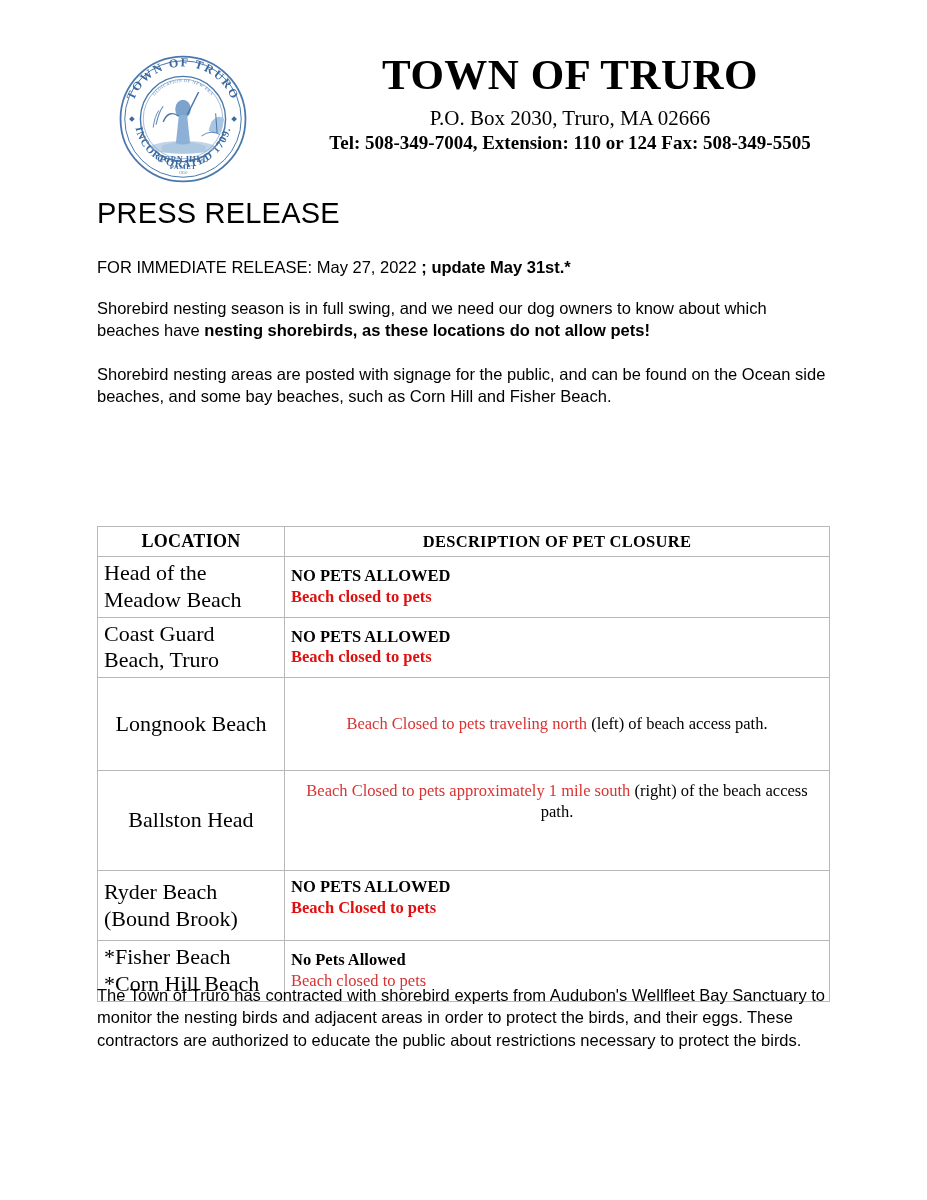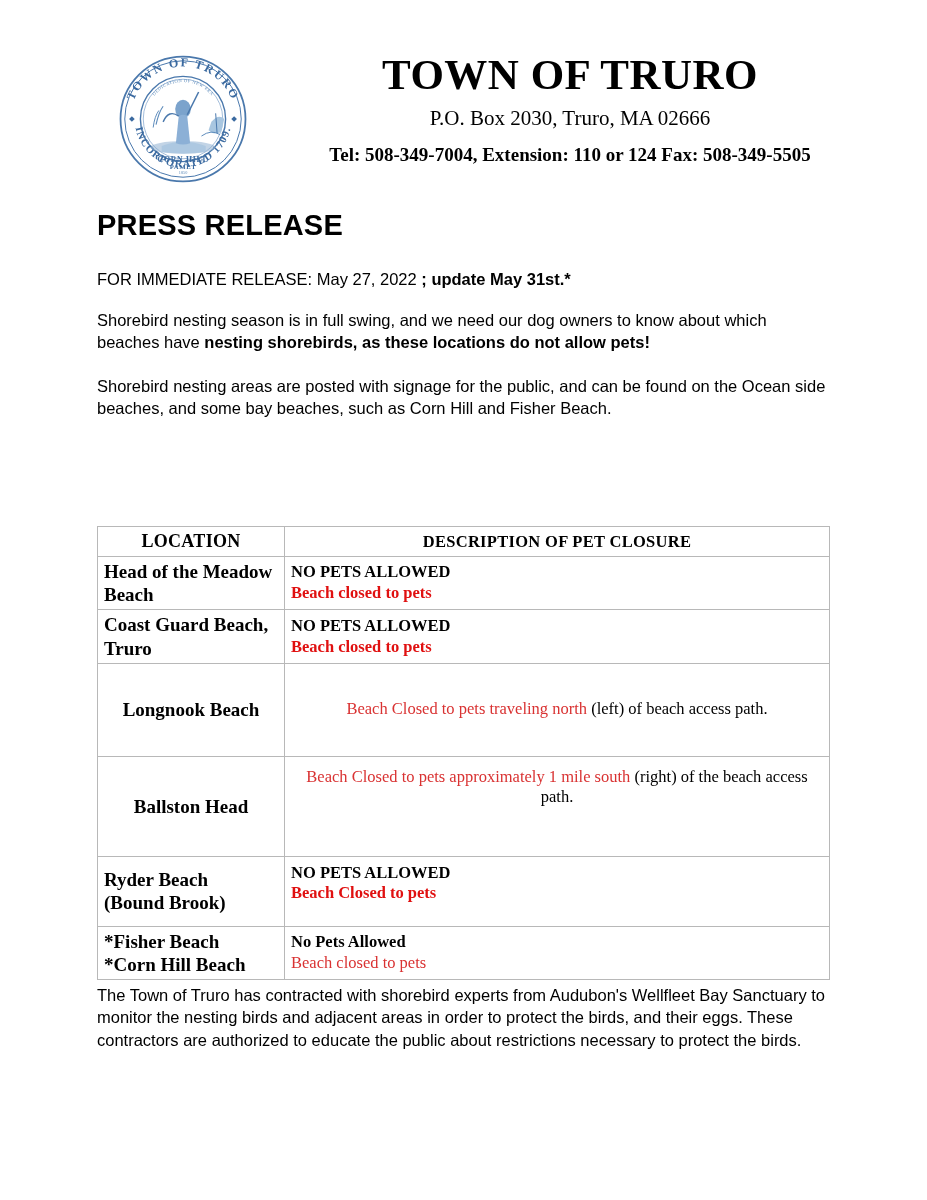--- a/index.html
+++ b/index.html
@@ -60,35 +60,35 @@
     font-family: "Liberation Serif", serif;
     font-size: 21px;
     line-height: 1.25;
     margin-top: 8px;
   }
   .tel {
     font-family: "Liberation Serif", serif;
     font-size: 19px;
     font-weight: bold;
     line-height: 1.25;
-    margin-top: 12px;
+    margin-top: 0;
   }
 
   
   .content {
     position: absolute;
     left: 97px;
     top: 198px;
     width: 736px;
   }
   .press-release-title {
     font-size: 29px;
-    font-weight: bold;
+    font-weight: normal;
     letter-spacing: 0.2px;
-    margin: 12px 0 26px 0;
+    margin: 0 0 26px 0;
     line-height: 1.1;
   }
   .para {
     font-size: 16.5px;
     line-height: 1.35;
     margin: 0 0 21px 0;
   }
   .para.tight { margin-bottom: 19px; margin-top: 16px; }
   .b { font-weight: bold; }
 
@@ -115,22 +115,22 @@
     font-family: "Liberation Serif", serif;
     font-weight: bold;
     font-size: 18px;
     letter-spacing: 0.3px;
     padding: 4px 6px;
   }
   .closure-table thead th.desc-head {
     font-size: 16.5px;
   }
   .loc-cell {
-    font-weight: bold;
-    font-size: 19px;
+    font-weight: normal;
+    font-size: 22px;
     line-height: 1.22;
     margin-top: 8px;
   }
   .desc-cell {
     font-size: 16.5px;
     line-height: 1.26;
     margin-top: 40px;
   }
   .line-strong {
     font-weight: bold;

